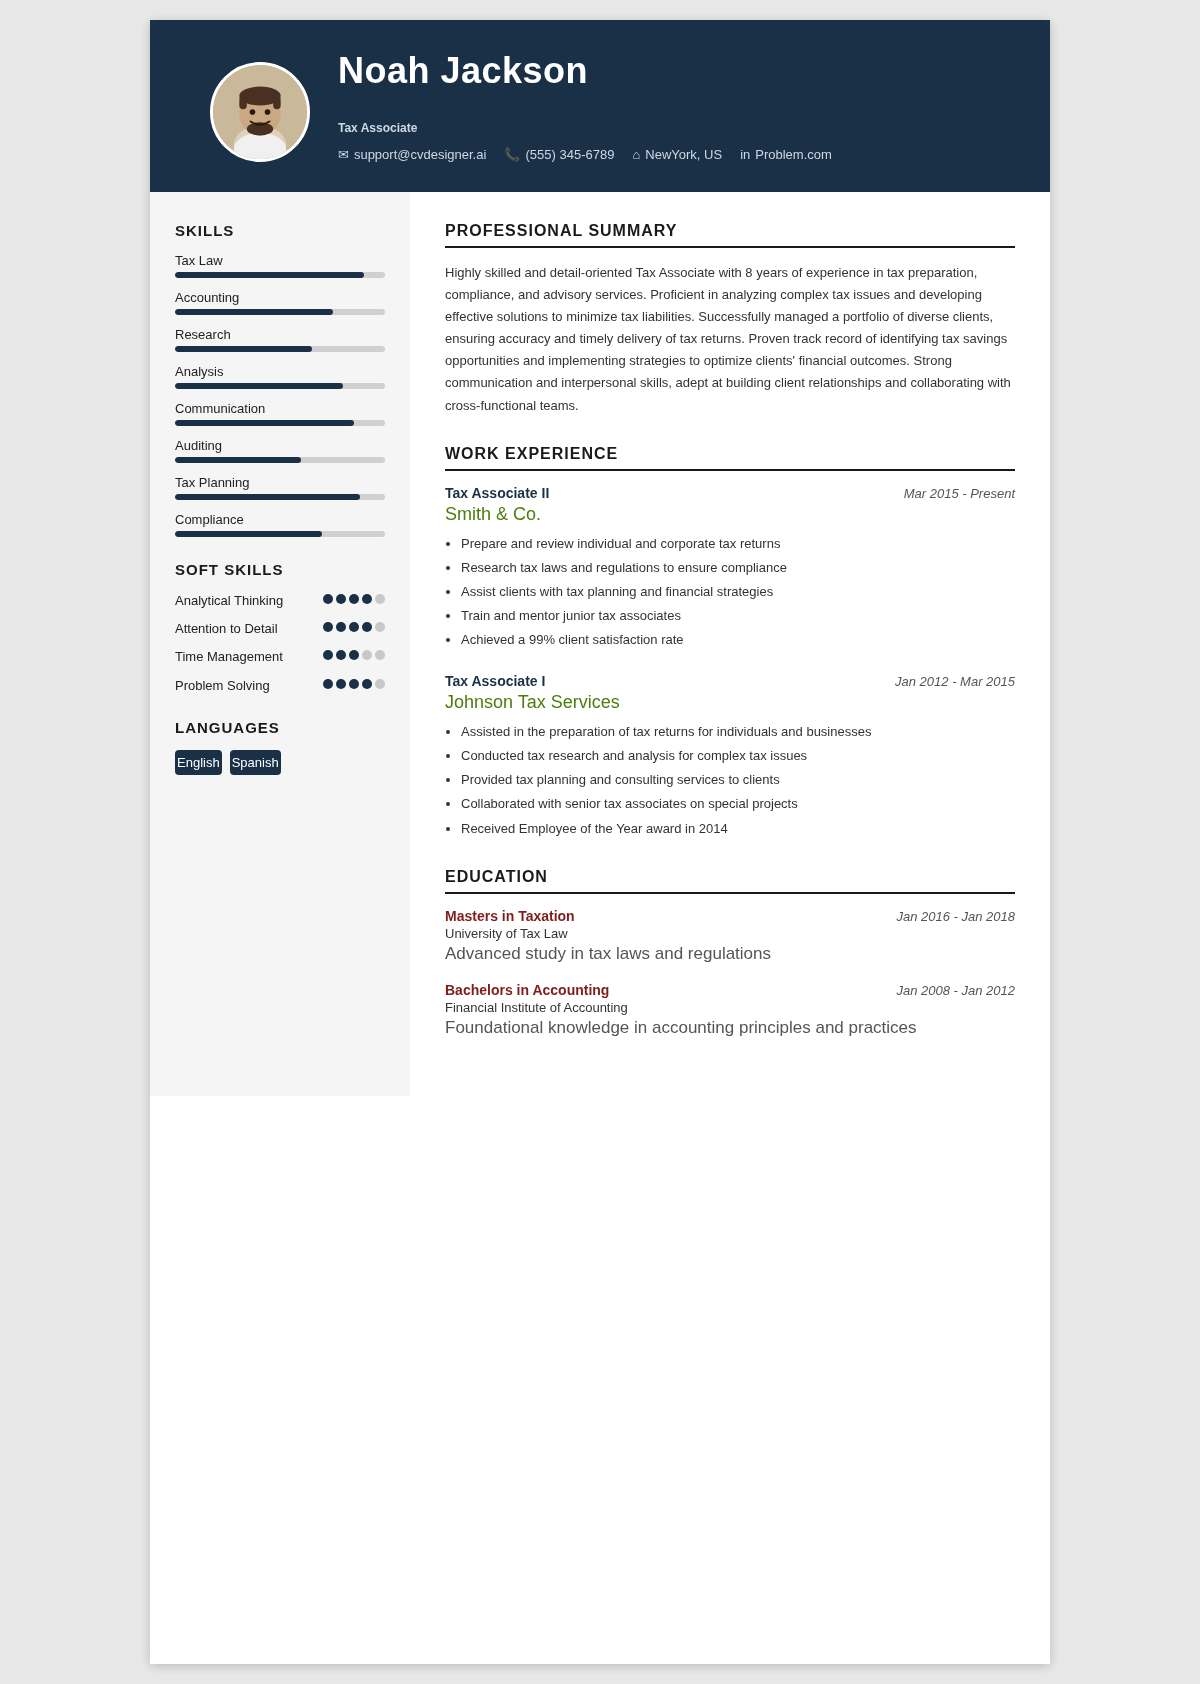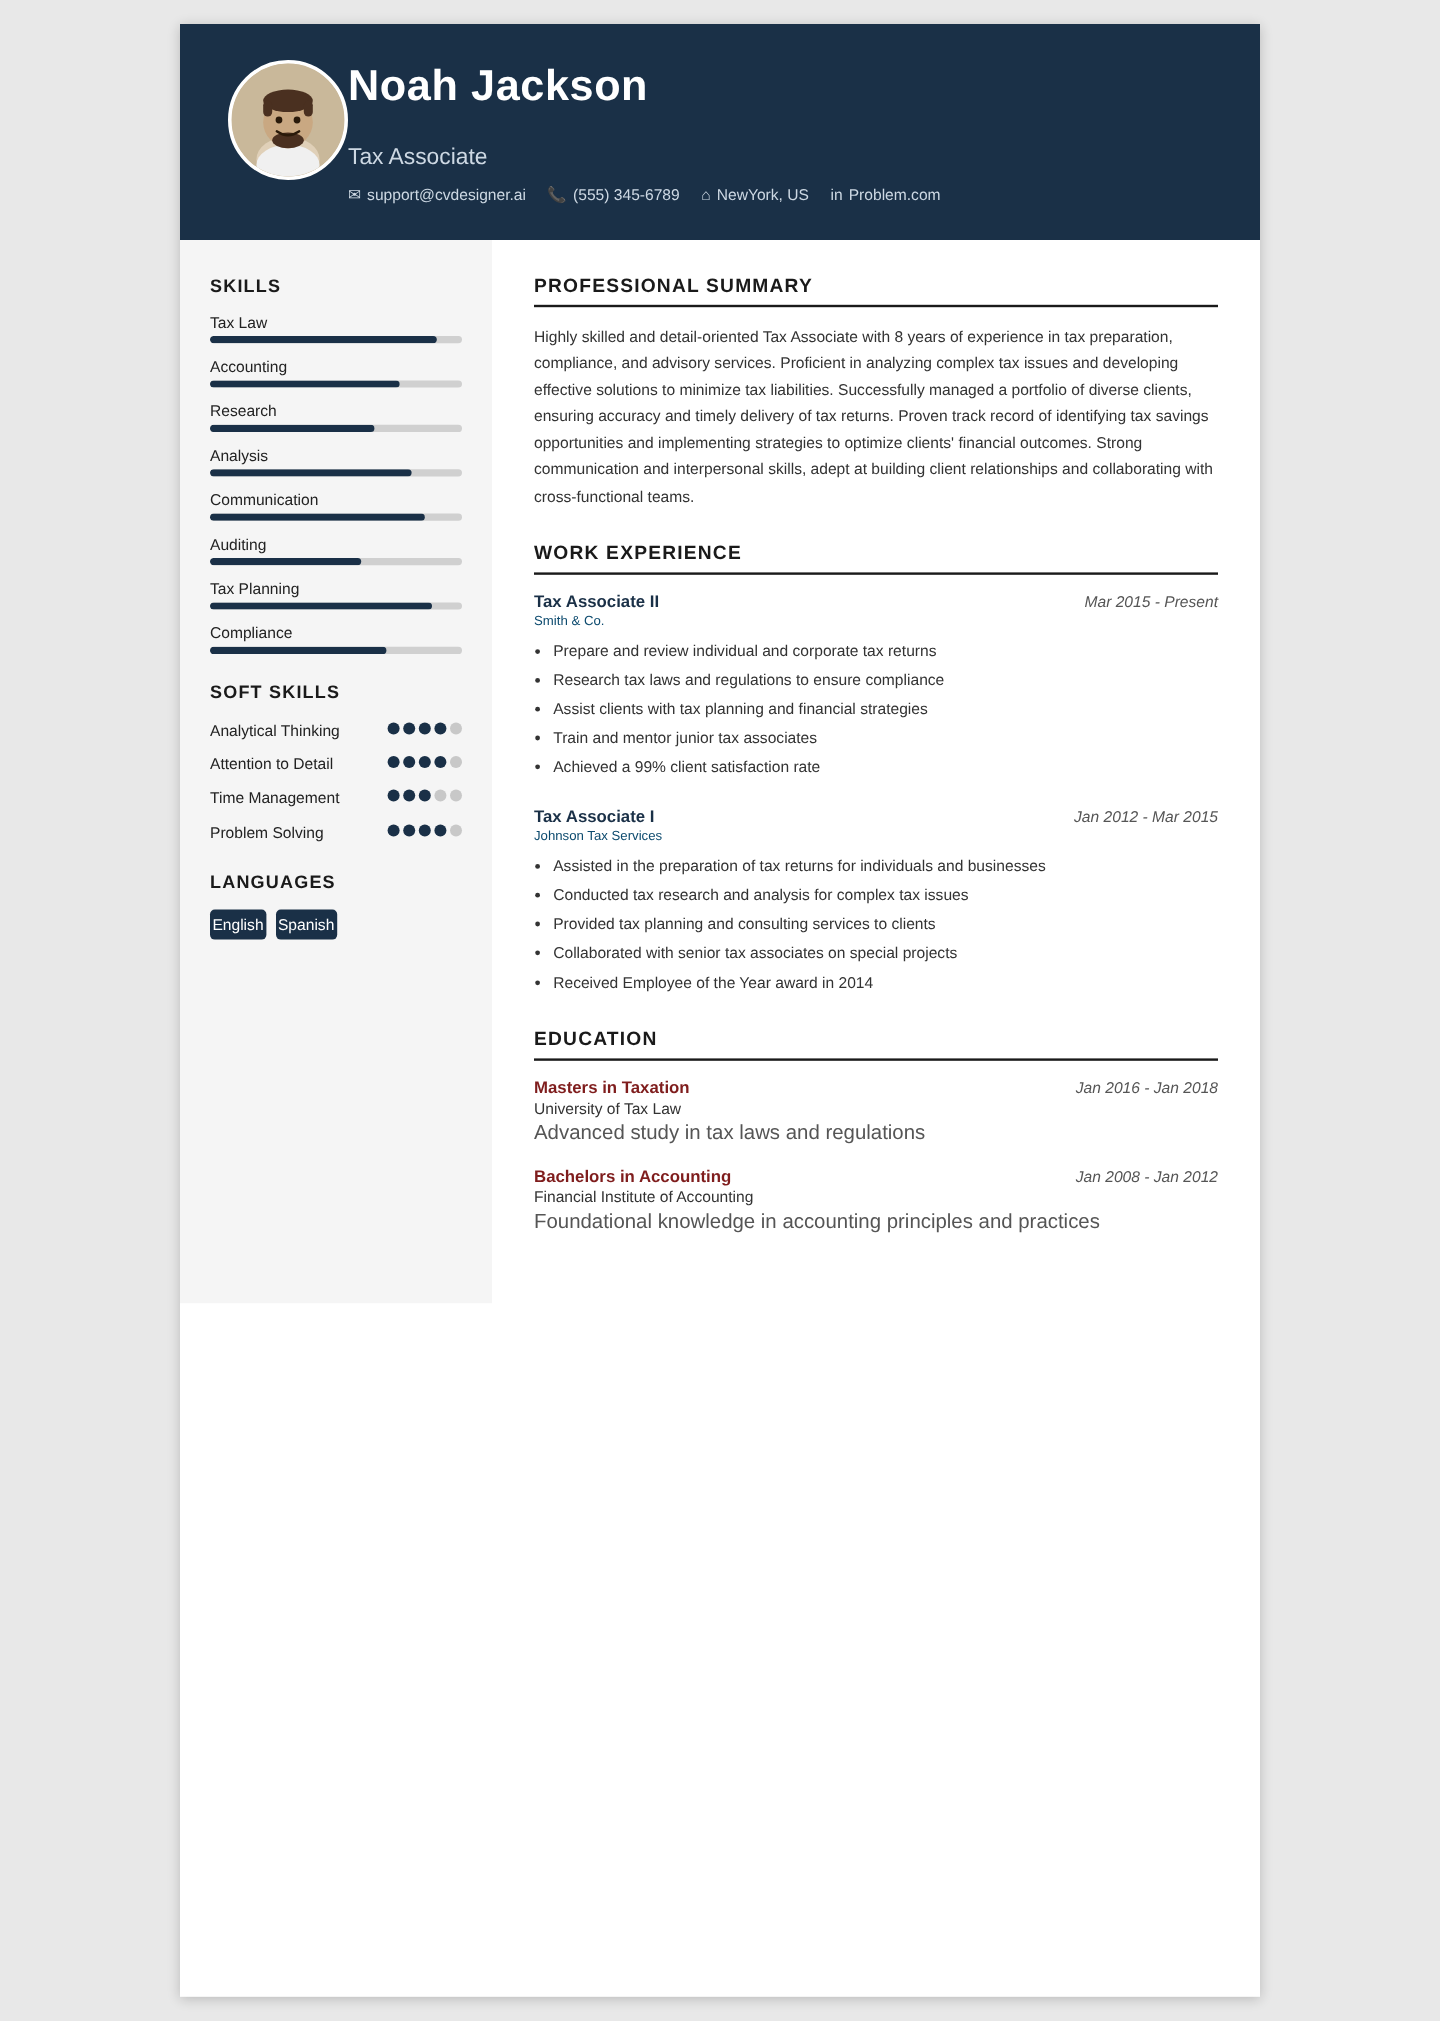--- a/index.html
+++ b/index.html
@@ -13,23 +13,24 @@
     }
     .resume {
       width: 900px;
       background: #fff;
       box-shadow: 0 2px 10px rgba(0,0,0,0.2);
     }
     
     .header {
       background: #1a3047;
       color: #fff;
-      padding: 30px 40px;
-      display: flex;
-      align-items: flex-start;
+      padding: 30px 60px;
+      display: flex;
+      align-items: flex-end;
+      gap: 28px;
     }
     .avatar {
       width: 100px;
       height: 100px;
       border-radius: 50%;
       overflow: hidden;
       border: 3px solid #fff;
       flex-shrink: 0;
       background: #c9b89a;
       display: flex;
@@ -41,22 +42,22 @@
       height: 100px;
     }
     .header-info { flex: 1; }
     .header-name {
       font-size: 36px;
       font-weight: 700;
       letter-spacing: 0.5px;
       margin-bottom: 4px;
     }
     .header-title {
-      font-size: 19px;
-      font-weight: 400;
+      font-size: 12px;
+      font-weight: 700;
       color: #cdd8e3;
       margin-bottom: 12px;
       margin-top: 29px;
     }
     .header-contacts {
       display: flex;
       gap: 18px;
       flex-wrap: wrap;
       font-size: 13px;
       color: #cdd8e3;
@@ -190,22 +191,22 @@
       font-weight: 700;
       color: #1a3047;
     }
     .job-date {
       font-size: 13px;
       color: #555;
       font-style: italic;
       white-space: nowrap;
     }
     .job-company {
-      font-size: 11px;
-      color: #0c4a6e;
+      font-size: 18px;
+      color: #4d7c0f;
       margin-bottom: 8px;
     }
     .job-bullets {
       padding-left: 16px;
     }
     .job-bullets li {
       font-size: 13px;
       color: #333;
       line-height: 1.7;
       margin-bottom: 2px;

